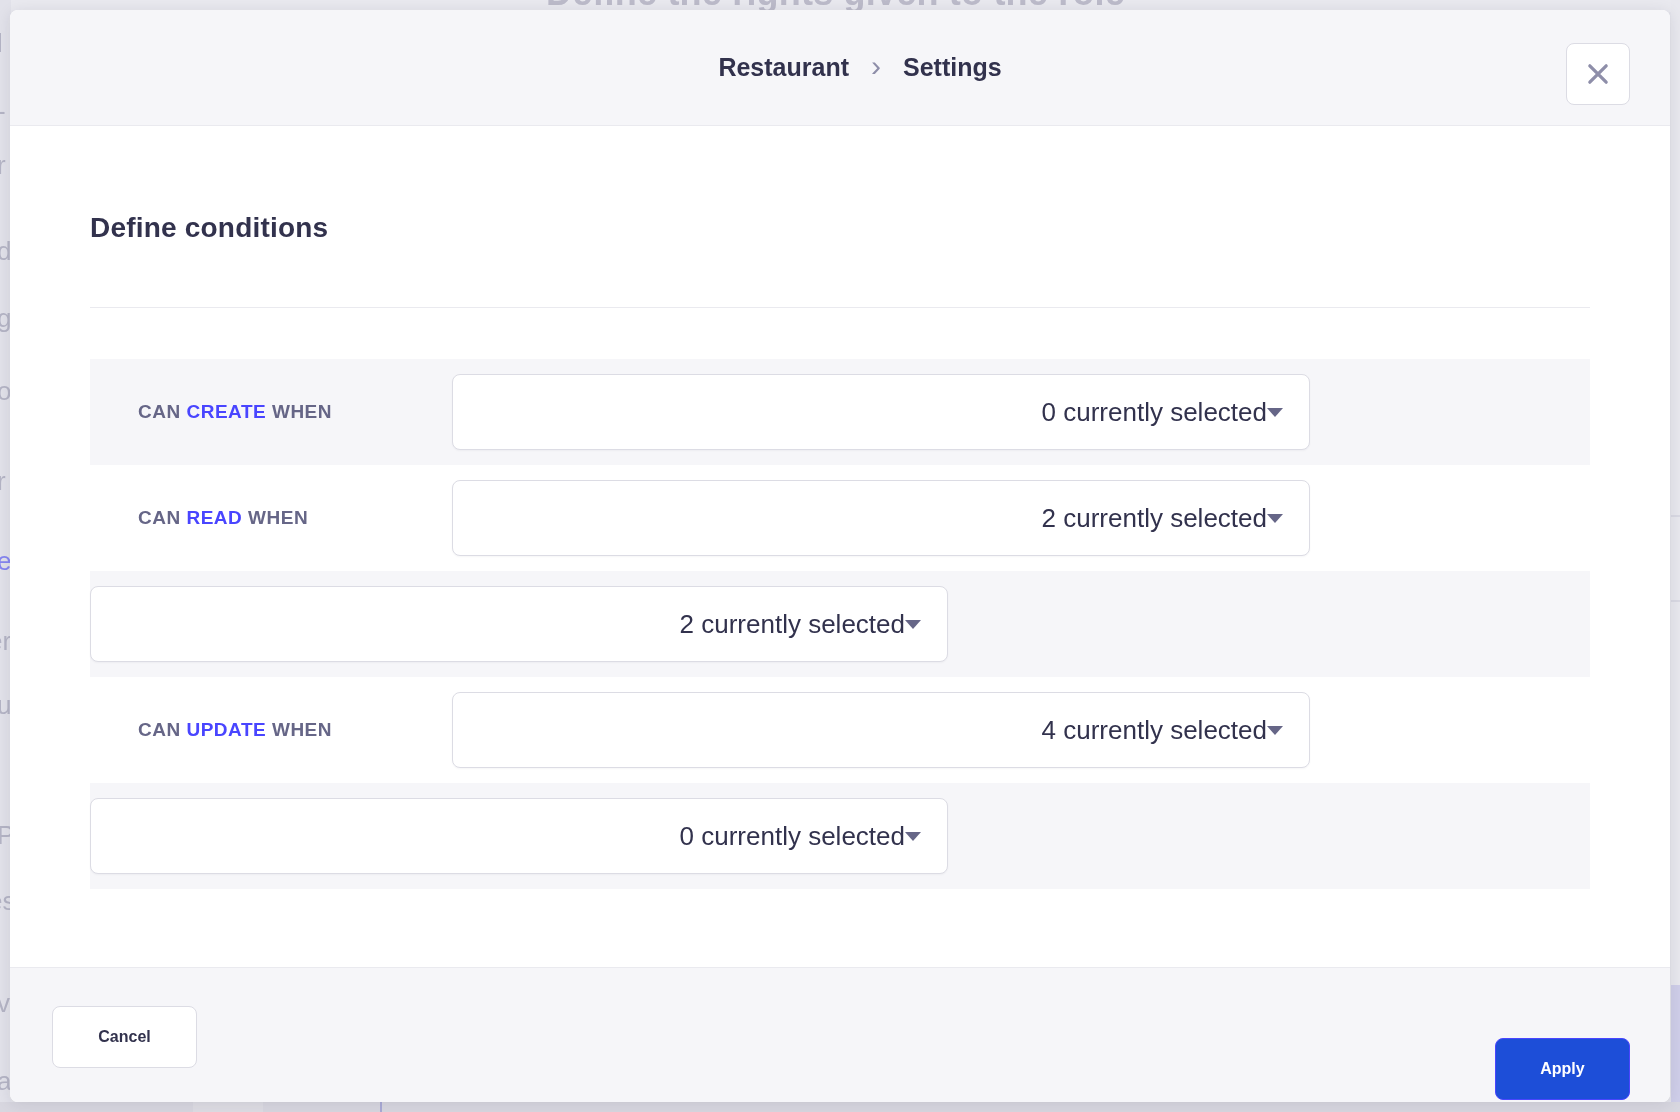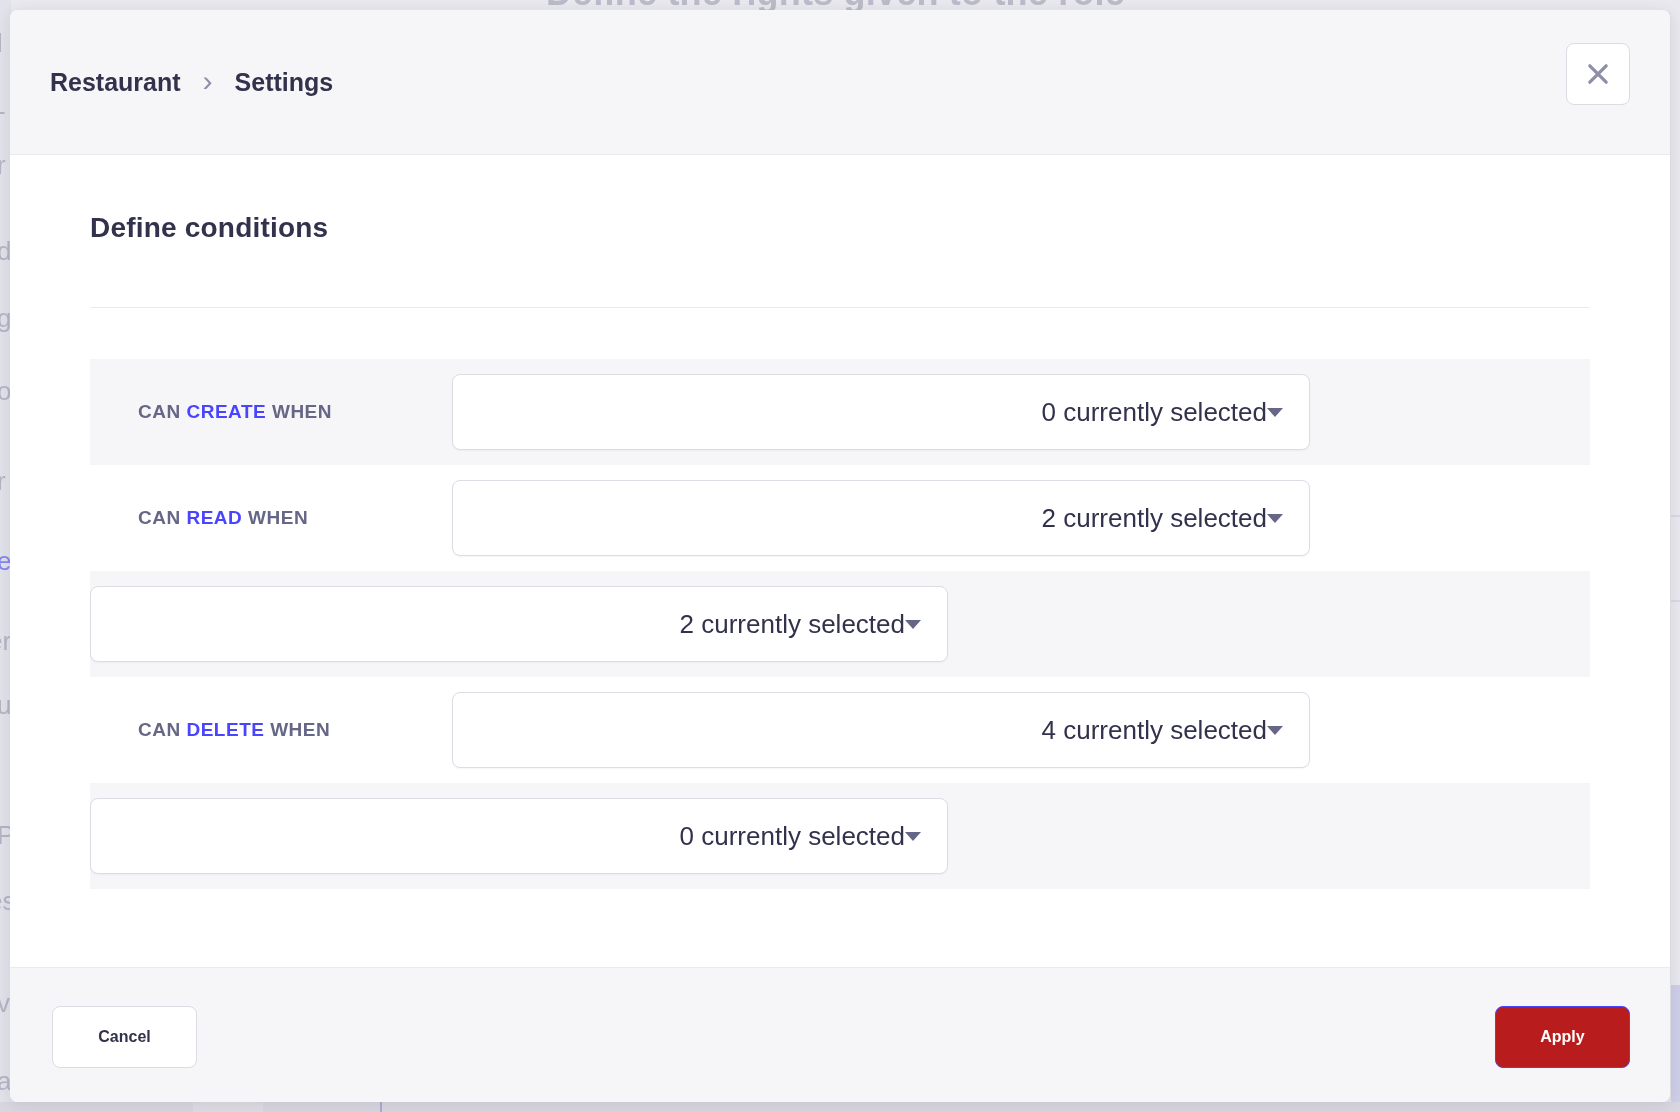--- a/index.html
+++ b/index.html
@@ -45,24 +45,24 @@
   .bg-bottom .seg-light { position:absolute; left:193px; width:70px; top:0; bottom:0; background:#dedde4; }
   .bg-bottom .v-line { position:absolute; left:380px; width:2px; top:0; bottom:0; background:#aaaad6; }
 
   
   .modal {
     position:absolute; left:10px; top:10px; width:1660px; height:1092px;
     background:#ffffff; border-radius:8px;
     box-shadow:0 2px 15px rgba(33,33,52,0.1);
   }
   .modal-header {
-    position:absolute; top:0; left:0; right:0; height:145px;
+    position:absolute; top:0; left:0; right:0; height:116px;
     background:#f6f6f9; border-bottom:1px solid #eaeaef;
     border-radius:8px 8px 0 0;
-    display:flex; align-items:center; padding-left:40px;
+    display:flex; align-items:center; padding-left:40px;justify-content:center;
   }
   .breadcrumb { display:flex; align-items:center; font-size:25px; font-weight:700; color:#32324d; }
   .breadcrumb .sep {
     margin:0 22px; color:#8e8ea9; font-size:30px; font-weight:400;
     line-height:25px; transform:translateY(-2px);
   }
   .close-btn {
     position:absolute; top:33px; right:40px; width:64px; height:62px;
     background:#ffffff; border:1px solid #dcdce4; border-radius:8px;
     display:flex; align-items:center; justify-content:center; cursor:pointer;
@@ -109,22 +109,22 @@
     position:absolute; top:38px; height:62px; border-radius:8px;
     font-family:"Liberation Sans", sans-serif;
     font-size:16px; font-weight:700; cursor:pointer;
     display:flex; align-items:center; justify-content:center;
   }
   .btn-cancel {
     left:42px; width:145px; background:#ffffff;
     border:1px solid #dcdce4; color:#32324d;
   }
   .btn-apply {
-    right:40px; width:135px; background:#b91c1c;
-    border:1px solid #4945ff; color:#ffffff;
+    right:40px; width:135px; background:#1d4ed8;
+    border:1px solid #4945ff; color:#ffffff;margin-top:32px;
   }
 </style>
 </head>
 <body>
 
 <div class="bg-top">
   <div class="bg-heading">Define the rights given to the role</div>
 </div>
 <div class="bg-left" id="bg-left">
     <span style="top: 28px; left: -3px; color: rgb(180, 180, 197);">l</span>
@@ -192,21 +192,21 @@
     </div>
 
     <div class="perm-row shaded">
       <div class="select">
         <span class="value">2 currently selected</span>
         <span class="caret"></span>
       </div>
     </div>
 
     <div class="perm-row">
-      <div class="row-label"><span>CAN</span> <span class="action">DELETE</span> <span>WHEN</span></div>
+      <div class="row-label"><span>CAN</span> <span class="action">UPDATE</span> <span>WHEN</span></div>
       <div class="select">
         <span class="value">4 currently selected</span>
         <span class="caret"></span>
       </div>
     </div>
 
     <div class="perm-row shaded">
       <div class="select">
         <span class="value">0 currently selected</span>
         <span class="caret"></span>

